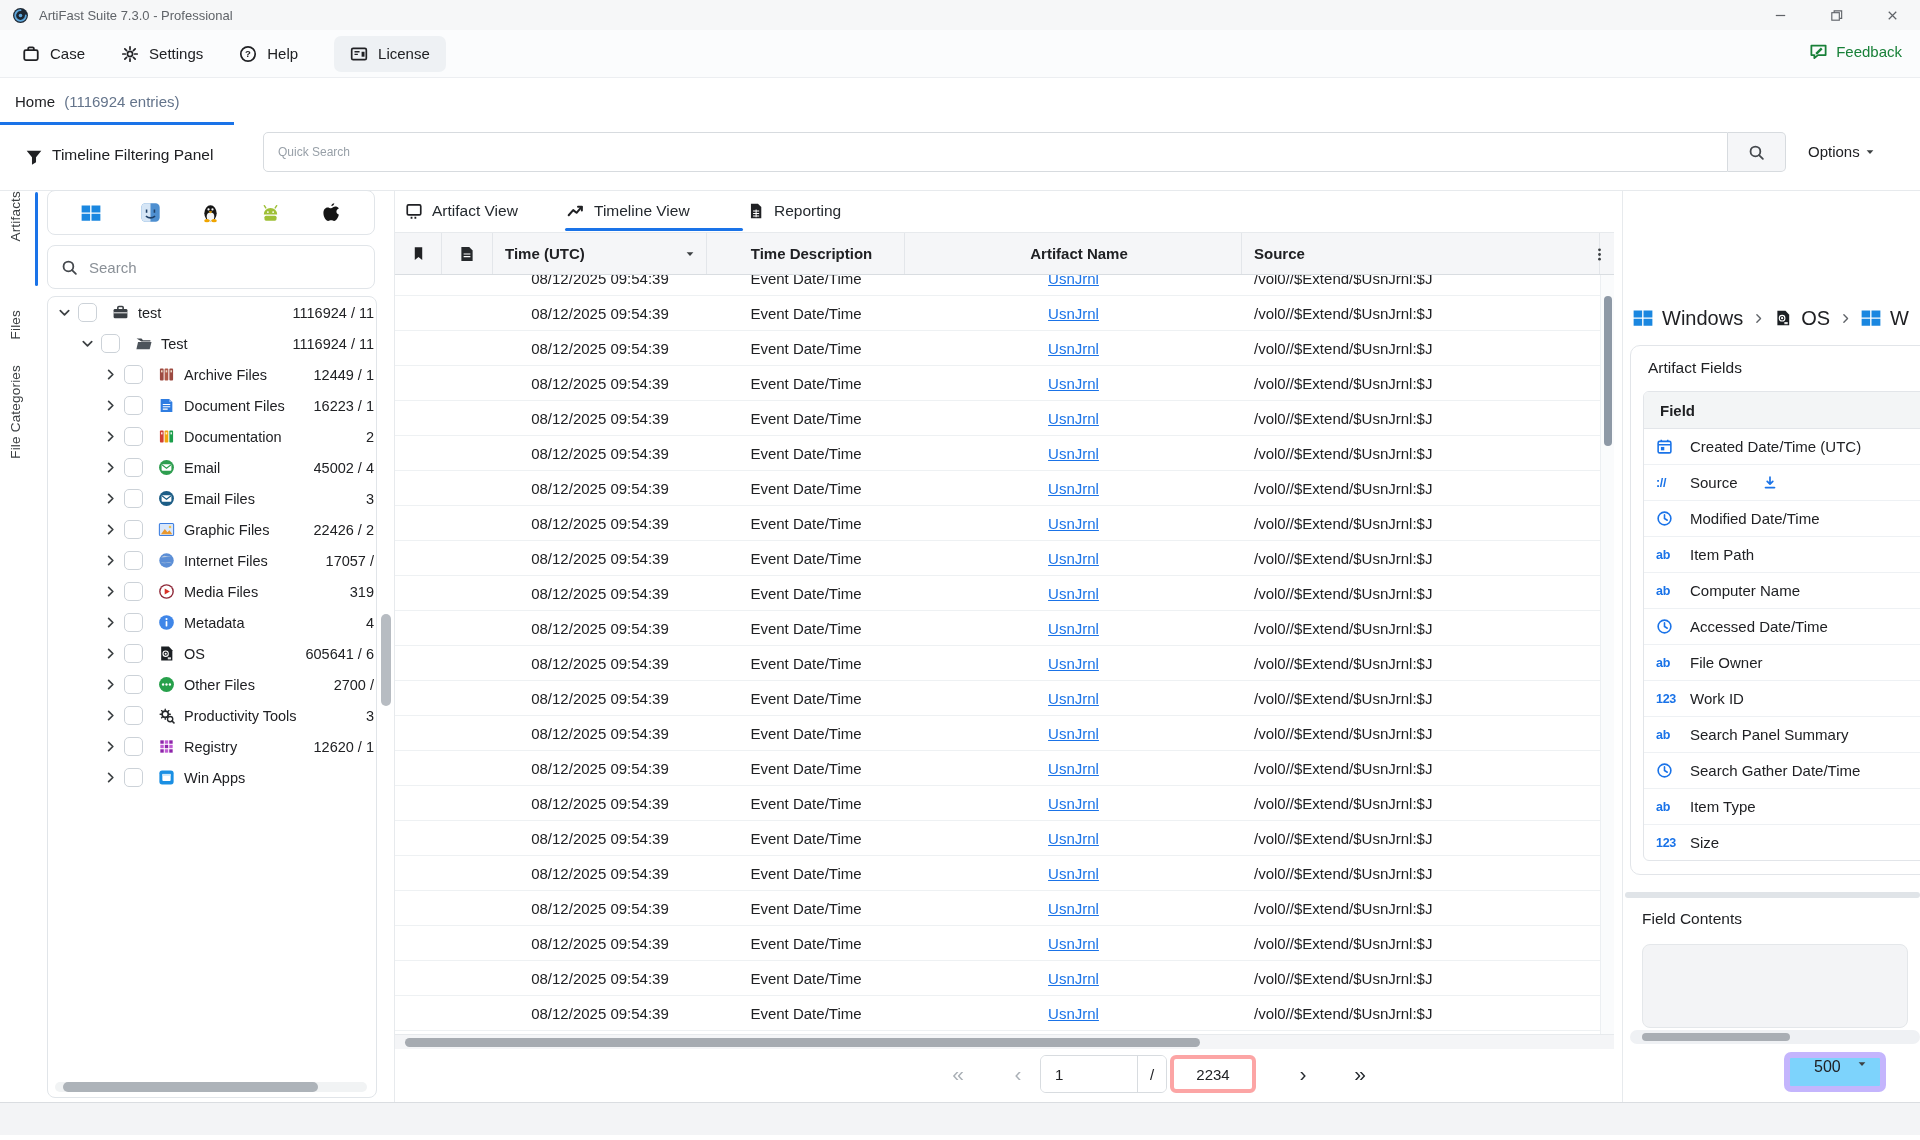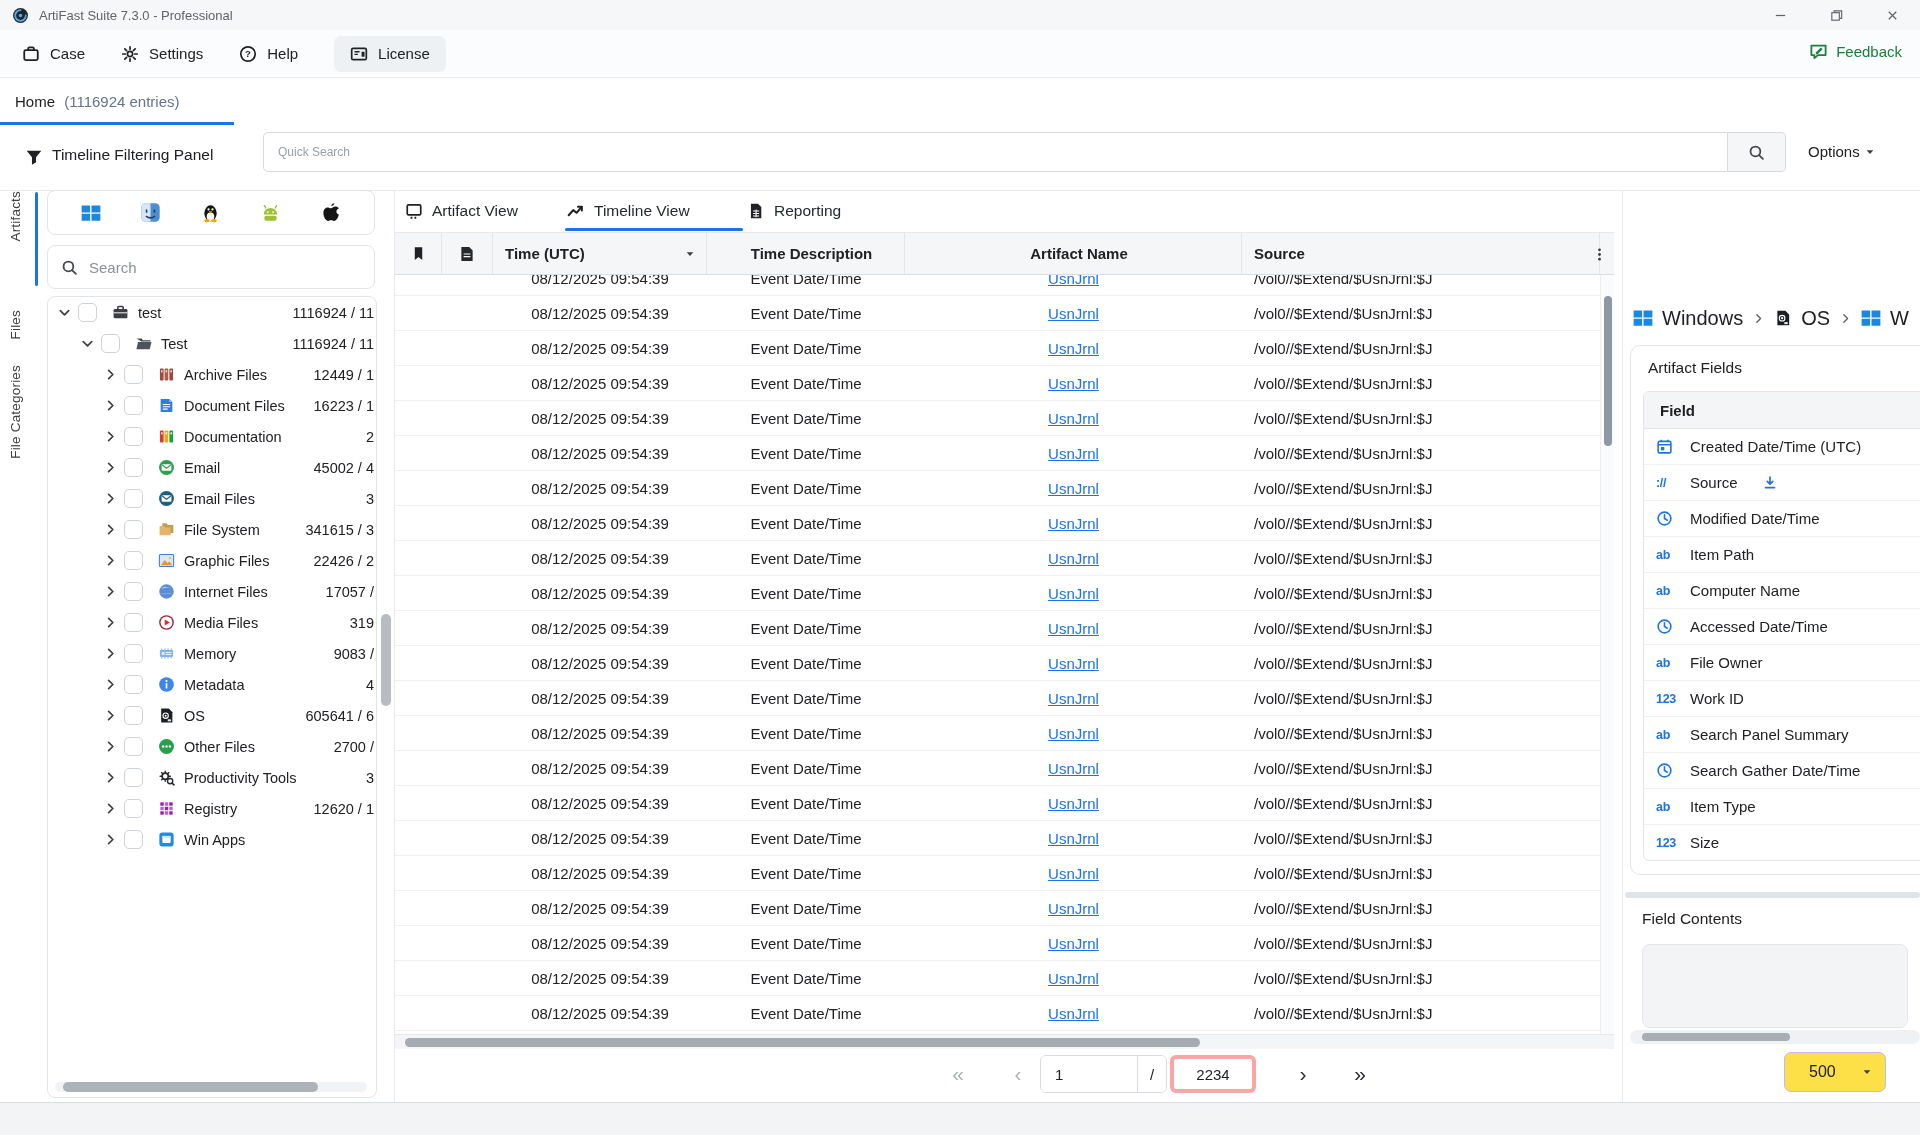--- a/index.html
+++ b/index.html
@@ -118,22 +118,22 @@
              padding-left:16px;font-weight:bold;font-size:15px;box-sizing:border-box;}
   .fieldrow{height:35px;display:flex;align-items:center;padding-left:12px;font-size:15px;gap:10px;}
   .fieldrow + .fieldrow{border-top:1px solid #eef1f4;}
   .ticon{color:#1a73e8;font-weight:bold;font-size:12.5px;width:24px;flex:0 0 24px;letter-spacing:-.3px;}
   .ficon{width:24px;flex:0 0 24px;}
   #splitter{left:1625px;top:892px;width:295px;height:6px;background:#e0e4e8;border-radius:3px;}
   #fc-title{left:1642px;top:910px;font-size:15.5px;}
   #fc-box{left:1642px;top:944px;width:266px;height:84px;background:#f3f4f6;border:1px solid #e4e7ea;border-radius:8px;box-sizing:border-box;}
   #right-hscroll{left:1630px;top:1030px;width:290px;height:14px;background:#eff1f4;border-radius:7px;}
   #right-hscroll .thumb{position:absolute;left:12px;top:3px;width:148px;height:8px;background:#a9aeb4;border-radius:4px;}
-  #page-size{left:1784px;top:1052px;width:102px;height:40px;border:1px solid #c4b5fd;border-radius:7px;box-sizing:border-box;
-             display:flex;align-items:center;background:#fde047;}
+  #page-size{left:1784px;top:1052px;width:102px;height:40px;border:6px solid #c4b5fd;border-radius:7px;box-sizing:border-box;
+             display:flex;align-items:flex-start;background:#7dd3fc;}
   #page-size .val{margin-left:24px;font-size:16px;}
   #page-size .caret{margin-left:auto;margin-right:12px;}
 
   
   #statusbar{left:0;top:1102px;width:1920px;height:33px;background:#f3f4f6;border-top:1px solid #dadde1;box-sizing:border-box;}
 </style>
 </head>
 <body>
 
 <div id="app">
@@ -436,36 +436,20 @@
       </div>
       <div class="tree-row" style="padding-left: 54px;">
         <span class="chev">
           <svg width="15" height="15" viewBox="0 0 16 16" xmlns="http://www.w3.org/2000/svg">
             <path d="M6 3.5 L10.5 8 L6 12.5" fill="none" stroke="#3c4043" stroke-width="1.8" stroke-linecap="round" stroke-linejoin="round"></path>
           </svg>
         </span>
         <span class="cb"></span>
         <span class="tree-ic">
           <svg width="17" height="17" viewBox="0 0 16 16" xmlns="http://www.w3.org/2000/svg">
-            <path d="M4 2.2 h4 l1.2 1.5 h5.2 v7.6 h-10.4 z" fill="#c79a4e"></path>
-            <path d="M1.5 4.6 h4 l1.2 1.5 h5.2 v7.4 H1.5 z" fill="#e3b564"></path>
-          </svg>
-        </span>
-        <span class="tlabel">File System</span>
-        <span class="tcount">341615 / 3</span>
-      </div>
-      <div class="tree-row" style="padding-left: 54px;">
-        <span class="chev">
-          <svg width="15" height="15" viewBox="0 0 16 16" xmlns="http://www.w3.org/2000/svg">
-            <path d="M6 3.5 L10.5 8 L6 12.5" fill="none" stroke="#3c4043" stroke-width="1.8" stroke-linecap="round" stroke-linejoin="round"></path>
-          </svg>
-        </span>
-        <span class="cb"></span>
-        <span class="tree-ic">
-          <svg width="17" height="17" viewBox="0 0 16 16" xmlns="http://www.w3.org/2000/svg">
             <rect x="1.3" y="2.4" width="13.4" height="11.2" rx="1" fill="#d9e7fb" stroke="#3b7de0" stroke-width="1"></rect>
             <circle cx="11.3" cy="5.6" r="1.2" fill="#f2c24c"></circle>
             <path d="M2.8 12.4 L6.4 7.6 L8.9 10.6 L10.8 8.6 L13.4 12.4 Z" fill="#e8972e"></path>
           </svg>
         </span>
         <span class="tlabel">Graphic Files</span>
         <span class="tcount">22426 / 2</span>
       </div>
       <div class="tree-row" style="padding-left: 54px;">
         <span class="chev">
@@ -493,39 +477,20 @@
         <span class="cb"></span>
         <span class="tree-ic">
           <svg width="17" height="17" viewBox="0 0 16 16" xmlns="http://www.w3.org/2000/svg">
             <circle cx="8" cy="8" r="6.9" fill="#8e2838"></circle>
             <circle cx="8" cy="8" r="5.6" fill="#fff"></circle>
             <path d="M6.3 5.2 L11.2 8 L6.3 10.8 Z" fill="#d93025"></path>
           </svg>
         </span>
         <span class="tlabel">Media Files</span>
         <span class="tcount">319</span>
-      </div>
-      <div class="tree-row" style="padding-left: 54px;">
-        <span class="chev">
-          <svg width="15" height="15" viewBox="0 0 16 16" xmlns="http://www.w3.org/2000/svg">
-            <path d="M6 3.5 L10.5 8 L6 12.5" fill="none" stroke="#3c4043" stroke-width="1.8" stroke-linecap="round" stroke-linejoin="round"></path>
-          </svg>
-        </span>
-        <span class="cb"></span>
-        <span class="tree-ic">
-          <svg width="17" height="17" viewBox="0 0 16 16" xmlns="http://www.w3.org/2000/svg">
-            <rect x="1.8" y="4.8" width="12.4" height="6.4" rx="1" fill="#7fb3f5"></rect>
-            <path d="M3.5 4.8 V3.3 M6.5 4.8 V3.3 M9.5 4.8 V3.3 M12.5 4.8 V3.3 M3.5 12.7 V11.2 M6.5 12.7 V11.2 M9.5 12.7 V11.2 M12.5 12.7 V11.2" stroke="#7fb3f5" stroke-width="1"></path>
-            <rect x="3.6" y="6.6" width="2.6" height="2.6" fill="#eaf2fd"></rect>
-            <rect x="7.2" y="6.6" width="5.4" height="1" fill="#eaf2fd"></rect>
-            <rect x="7.2" y="8.4" width="5.4" height="1" fill="#eaf2fd"></rect>
-          </svg>
-        </span>
-        <span class="tlabel">Memory</span>
-        <span class="tcount">9083 /</span>
       </div>
       <div class="tree-row" style="padding-left: 54px;">
         <span class="chev">
           <svg width="15" height="15" viewBox="0 0 16 16" xmlns="http://www.w3.org/2000/svg">
             <path d="M6 3.5 L10.5 8 L6 12.5" fill="none" stroke="#3c4043" stroke-width="1.8" stroke-linecap="round" stroke-linejoin="round"></path>
           </svg>
         </span>
         <span class="cb"></span>
         <span class="tree-ic">
           <svg width="17" height="17" viewBox="0 0 16 16" xmlns="http://www.w3.org/2000/svg">

